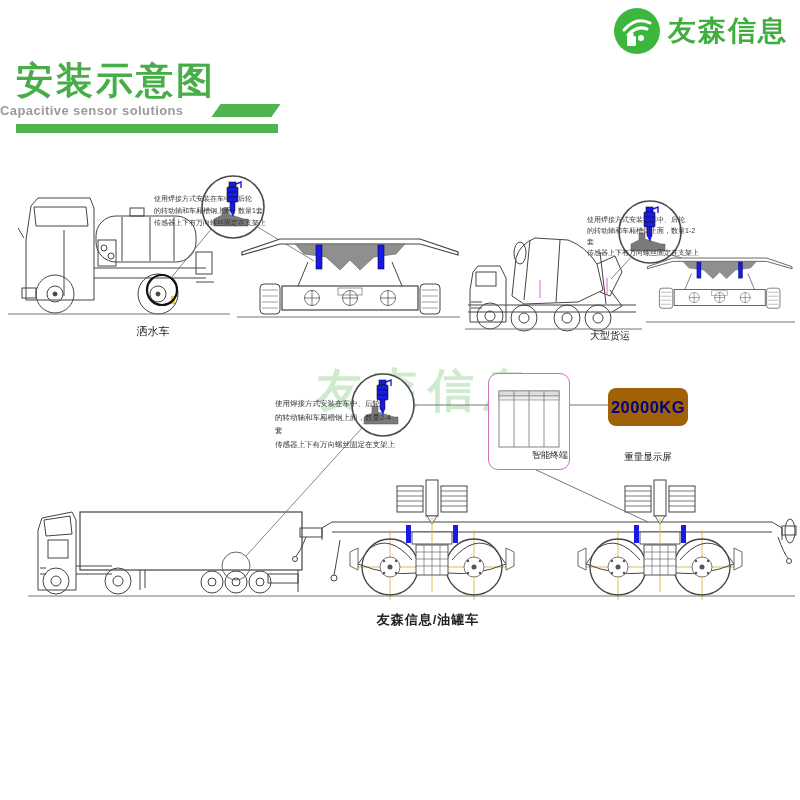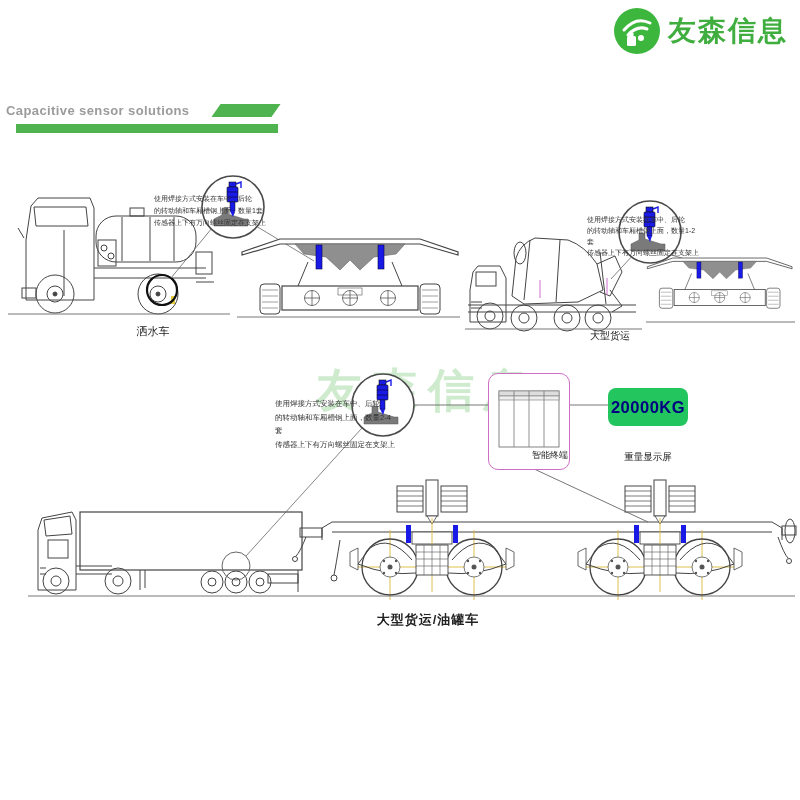--- a/index.html
+++ b/index.html
@@ -5,41 +5,41 @@
   html,body{margin:0;padding:0;background:#fff;}
   #stage{position:relative;width:800px;height:800px;background:#fff;overflow:hidden;
          font-family:"Liberation Sans","DejaVu Sans",sans-serif;}
   .abs{position:absolute;}
   
   #logo{top:8px;right:12px;display:flex;align-items:center;gap:8px;}
   #logo-circle{width:46px;height:46px;border-radius:50%;background:#3cb63c;position:relative;}
   #logo-text{font-size:28px;font-weight:bold;color:#3fae3f;letter-spacing:2px;}
   
   #hdr-title{left:16px;top:56px;font-size:37px;font-weight:bold;color:#47ad47;letter-spacing:3px;}
-  #hdr-sub{left:6px;top:103px;font-size:13px;font-weight:bold;color:#9b9b9b;letter-spacing:.4px;}
+  #hdr-sub{left:0;top:103px;font-size:13px;font-weight:bold;color:#9b9b9b;letter-spacing:.4px;}
   #hdr-flag{left:216px;top:104px;width:60px;height:13px;background:#4fb34f;transform:skewX(-35deg);}
   #hdr-bar{left:16px;top:124px;width:262px;height:9px;background:#4fb34f;}
   
   #wm{left:316px;top:360px;font-size:46px;font-weight:bold;color:rgba(139,208,139,0.42);
       letter-spacing:10px;z-index:0;}
   
   .note{color:#333;z-index:3;margin-left:30px;}
   .note span{display:block;}
   #note1{left:124px;top:193px;width:122px;font-size:7px;line-height:12px;}
   #note2{left:557px;top:214px;width:114px;font-size:7px;line-height:11px;}
   #note3{left:245px;top:397px;width:122px;font-size:7.5px;line-height:13.5px;}
   
   .lbl{color:#222;text-align:center;z-index:3;}
   #lbl1{left:113px;top:324px;width:80px;font-size:11px;font-family:Liberation Mono, monospace;}
   #lbl2{left:560px;top:329px;width:100px;font-size:10px;}
   #lbl3{left:338px;top:611px;width:180px;font-size:13px;font-weight:600;letter-spacing:1px;}
   #lbl-term{left:488px;top:449px;width:80px;font-size:9px;text-align:right;color:#222;z-index:3;}
   #lbl-disp{left:608px;top:451px;width:80px;font-size:9.5px;text-align:center;color:#222;z-index:3;}
   
-  #disp{left:608px;top:388px;width:80px;height:38px;background:#22c55e;border-radius:8px;
+  #disp{left:608px;top:388px;width:80px;height:38px;background:#a16207;border-radius:8px;
         color:#000080;font-weight:bold;font-size:16.5px;text-align:center;line-height:38px;
         letter-spacing:.5px;z-index:3;}
   
   #term{left:488px;top:373px;width:80px;height:95px;border:1.5px solid #cc6ec4;border-radius:10px;
         background:#fff;z-index:2;}
   svg.layer{position:absolute;left:0;top:0;z-index:1;}
 </style>
 </head>
 <body>
 
@@ -280,20 +280,21 @@
         <path d="M10,22 Q22,8 36,15" fill="none" stroke="#fff" stroke-width="3" stroke-linecap="round"></path>
         <path d="M14,27 Q23,17 33,21" fill="none" stroke="#fff" stroke-width="3" stroke-linecap="round"></path>
         <circle cx="27" cy="30" r="3" fill="#fff"></circle>
         <rect x="13" y="28" width="9" height="10" rx="1.5" fill="#fff"></rect>
         <rect x="15.5" y="25" width="4" height="3" fill="#fff"></rect>
       </svg>
     </div>
     <div id="logo-text">友森信息</div>
   </div>
 
+  <div class="abs" id="hdr-title">安装示意图</div>
   <div class="abs" id="hdr-sub">Capacitive sensor solutions</div>
   <div class="abs" id="hdr-flag"></div>
   <div class="abs" id="hdr-bar"></div>
 
   <div class="abs note" id="note1">
     <span>使用焊接方式安装在车中、后轮</span>
     <span>的转动轴和车厢槽钢上面，数量1套</span>
     <span>传感器上下有万向螺丝固定在支架上</span>
   </div>
   <div class="abs note" id="note2">
@@ -302,21 +303,21 @@
     <span>传感器上下有万向螺丝固定在支架上</span>
   </div>
   <div class="abs note" id="note3">
     <span>使用焊接方式安装在车中、后轮</span>
     <span>的转动轴和车厢槽钢上面，数量2-4套</span>
     <span>传感器上下有万向螺丝固定在支架上</span>
   </div>
 
   <div class="abs lbl" id="lbl1">洒水车</div>
   <div class="abs lbl" id="lbl2">大型货运</div>
-  <div class="abs lbl" id="lbl3">大型货运/油罐车</div>
+  <div class="abs lbl" id="lbl3">友森信息/油罐车</div>
 
   <div class="abs" id="term">
     <svg width="80" height="95" viewBox="0 0 80 95">
       <rect x="10" y="17" width="60" height="56" fill="#fff" stroke="#777" stroke-width="0.9"></rect>
       <rect x="10" y="17" width="60" height="5" fill="#ddd" stroke="#777" stroke-width="0.6"></rect>
       <rect x="10" y="22" width="60" height="4" fill="#eee" stroke="#777" stroke-width="0.6"></rect>
       <line x1="25" y1="17" x2="25" y2="73" stroke="#777" stroke-width="0.8"></line>
       <line x1="40" y1="17" x2="40" y2="73" stroke="#777" stroke-width="0.8"></line>
       <line x1="55" y1="17" x2="55" y2="73" stroke="#777" stroke-width="0.8"></line>
     </svg>

